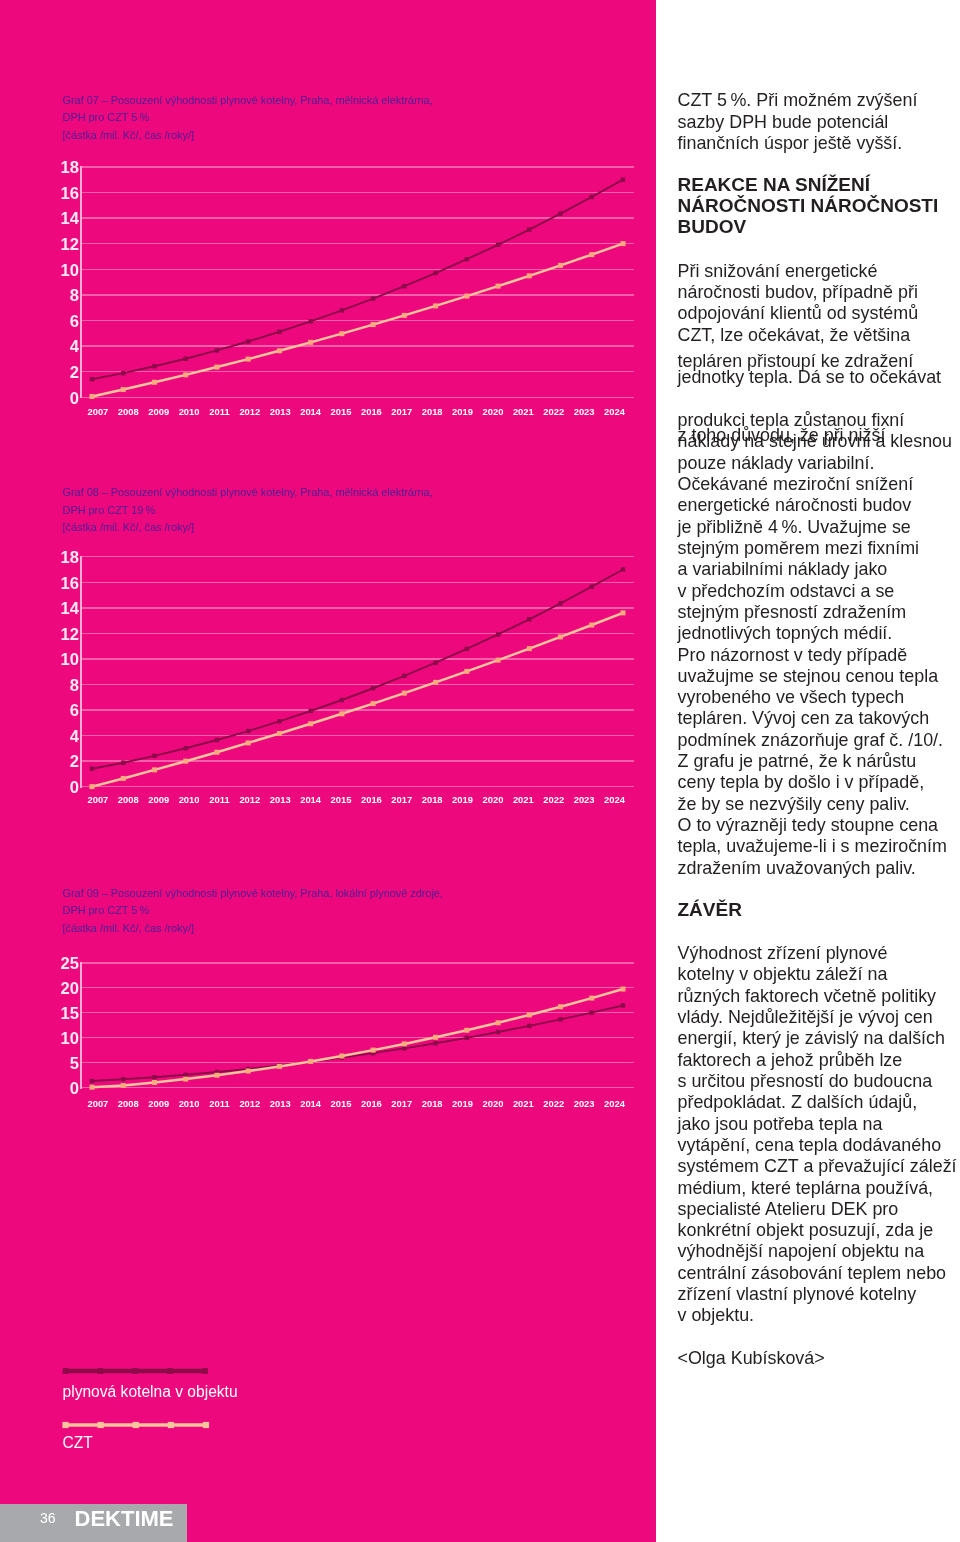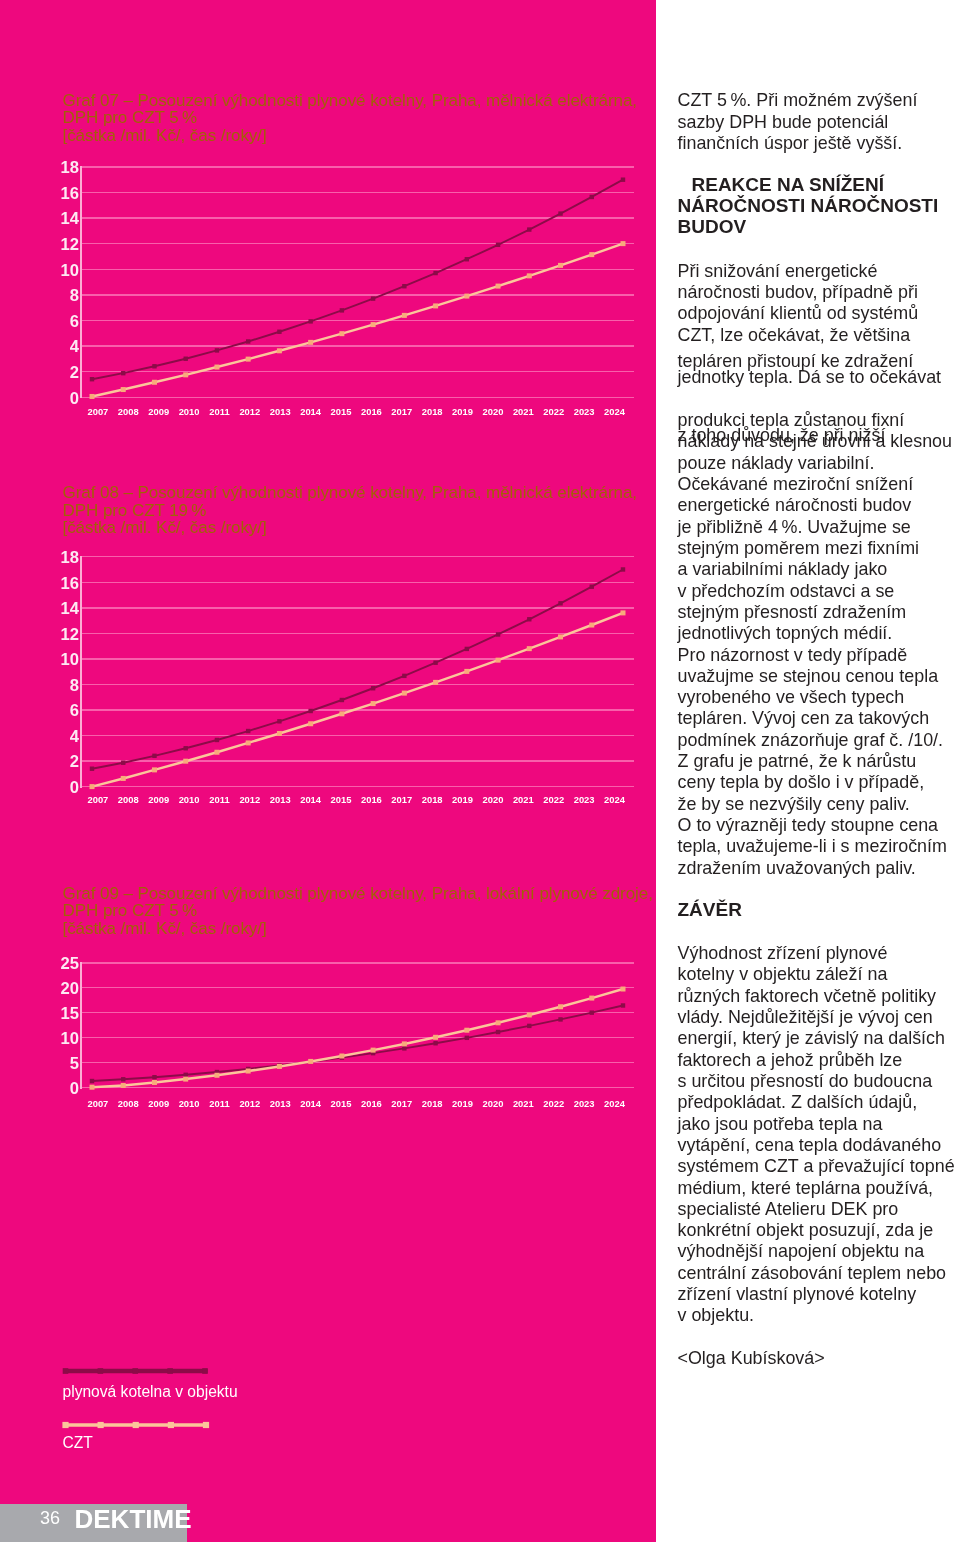--- a/index.html
+++ b/index.html
@@ -1,32 +1,32 @@
 <!DOCTYPE html>
 <html><head>
 <meta charset="utf-8">
 <style>
   html,body{margin:0;padding:0;}
   body{width:960px;height:1542px;background:#ffffff;font-family:"Liberation Sans",sans-serif;position:relative;overflow:hidden;}
   .pink-panel{position:absolute;left:0;top:0;width:656px;height:1542px;background:#ee087e;}
 
   
-  .chart-title{position:absolute;left:62.5px;color:#a16207;font-size:17px;line-height:17.6px;white-space:pre-line;letter-spacing:-0.06px;}
+  .chart-title{position:absolute;left:62.5px;color:#4c1d95;font-size:11px;line-height:17.6px;white-space:pre-line;letter-spacing:-0.06px;}
   .gridline{position:absolute;height:1.4px;background:#f85fab;}
   .yaxis{position:absolute;width:1.8px;background:#fbaed4;}
   .ylabel{position:absolute;color:#fde9f3;font-size:16.6px;font-weight:bold;text-align:right;line-height:11px;}
   .xlabel{position:absolute;color:#ffffff;font-size:9.4px;font-weight:bold;text-align:center;line-height:9px;}
 
   
   .legend-label{position:absolute;color:#ffffff;font-size:15.6px;line-height:16px;}
 
   
   .footer-bar{position:absolute;background:#a8a9ad;}
-  .footer-num{position:absolute;color:#ffffff;font-size:18px;line-height:21px;}
-  .footer-brand{position:absolute;color:#ffffff;font-size:26px;font-weight:bold;line-height:24px;letter-spacing:0px;}
+  .footer-num{position:absolute;color:#ffffff;font-size:14px;line-height:21px;}
+  .footer-brand{position:absolute;color:#ffffff;font-size:22px;font-weight:bold;line-height:24px;letter-spacing:0px;}
 
   
   .rc-line{position:absolute;left:677.5px;color:#231f20;font-size:17.9px;line-height:17.9px;white-space:nowrap;}
   .rc-h{font-weight:bold;font-size:19.0px;}
 </style>
 </head>
 <body>
 
 <div class="pink-panel"></div>
 <div id="charts-root">
@@ -291,21 +291,21 @@
   </div>
 <div id="footer-root">
     <div class="footer-bar" style="left:0;top:1503.7px;width:187px;height:39px;"></div>
     <div class="footer-num" style="left:40px;top:1508.4px;">36</div>
     <div class="footer-brand" style="left:74.5px;top:1506.7px;">DEKTIME</div>
   </div>
 <div id="right-root">
     <div class="rc-line" style="top: 92.2px;">CZT 5 %. Při možném zvýšení</div>
     <div class="rc-line" style="top: 113.52px;">sazby DPH bude potenciál</div>
     <div class="rc-line" style="top: 134.84px;">finančních úspor ještě vyšší.</div>
-    <div class="rc-line rc-h" style="top: 175.68px; margin-left: 14px;">REAKCE NA SNÍŽENÍ</div>
+    <div class="rc-line rc-h" style="top: 175.68px;">REAKCE NA SNÍŽENÍ</div>
     <div class="rc-line rc-h" style="top: 197px;">NÁROČNOSTI NÁROČNOSTI</div>
     <div class="rc-line rc-h" style="top: 218.32px;">BUDOV</div>
     <div class="rc-line" style="top: 262.76px;">Při snižování energetické</div>
     <div class="rc-line" style="top: 284.08px;">náročnosti budov, případně při</div>
     <div class="rc-line" style="top: 305.4px;">odpojování klientů od systémů</div>
     <div class="rc-line" style="top: 326.72px;">CZT, lze očekávat, že většina</div>
     <div class="rc-line" style="top: 353px;">tepláren přistoupí ke zdražení</div>
     <div class="rc-line" style="top: 369.36px;">jednotky tepla. Dá se to očekávat</div>
     <div class="rc-line" style="top: 390.68px; margin-top: 36px;">z toho důvodu, že při nižší</div>
     <div class="rc-line" style="top: 412px;">produkci tepla zůstanou fixní</div>
@@ -334,21 +334,21 @@
     <div class="rc-line" style="top: 945px;">Výhodnost zřízení plynové</div>
     <div class="rc-line" style="top: 966.32px;">kotelny v objektu záleží na</div>
     <div class="rc-line" style="top: 987.64px;">různých faktorech včetně politiky</div>
     <div class="rc-line" style="top: 1008.96px;">vlády. Nejdůležitější je vývoj cen</div>
     <div class="rc-line" style="top: 1030.28px;">energií, který je závislý na dalších</div>
     <div class="rc-line" style="top: 1051.6px;">faktorech a jehož průběh lze</div>
     <div class="rc-line" style="top: 1072.92px;">s určitou přesností do budoucna</div>
     <div class="rc-line" style="top: 1094.24px;">předpokládat. Z dalších údajů,</div>
     <div class="rc-line" style="top: 1115.56px;">jako jsou potřeba tepla na</div>
     <div class="rc-line" style="top: 1136.88px;">vytápění, cena tepla dodávaného</div>
-    <div class="rc-line" style="top: 1158.2px;">systémem CZT a převažující topné</div>
+    <div class="rc-line" style="top: 1158.2px;">systémem CZT a převažující záleží</div>
     <div class="rc-line" style="top: 1179.52px;">médium, které teplárna používá,</div>
     <div class="rc-line" style="top: 1200.84px;">specialisté Atelieru DEK pro</div>
     <div class="rc-line" style="top: 1222.16px;">konkrétní objekt posuzují, zda je</div>
     <div class="rc-line" style="top: 1243.48px;">výhodnější napojení objektu na</div>
     <div class="rc-line" style="top: 1264.8px;">centrální zásobování teplem nebo</div>
     <div class="rc-line" style="top: 1286.12px;">zřízení vlastní plynové kotelny</div>
     <div class="rc-line" style="top: 1307.44px;">v objektu.</div>
     <div class="rc-line" style="top: 1350.08px; text-align: right;">&lt;Olga Kubísková&gt;</div>
   </div>
 

